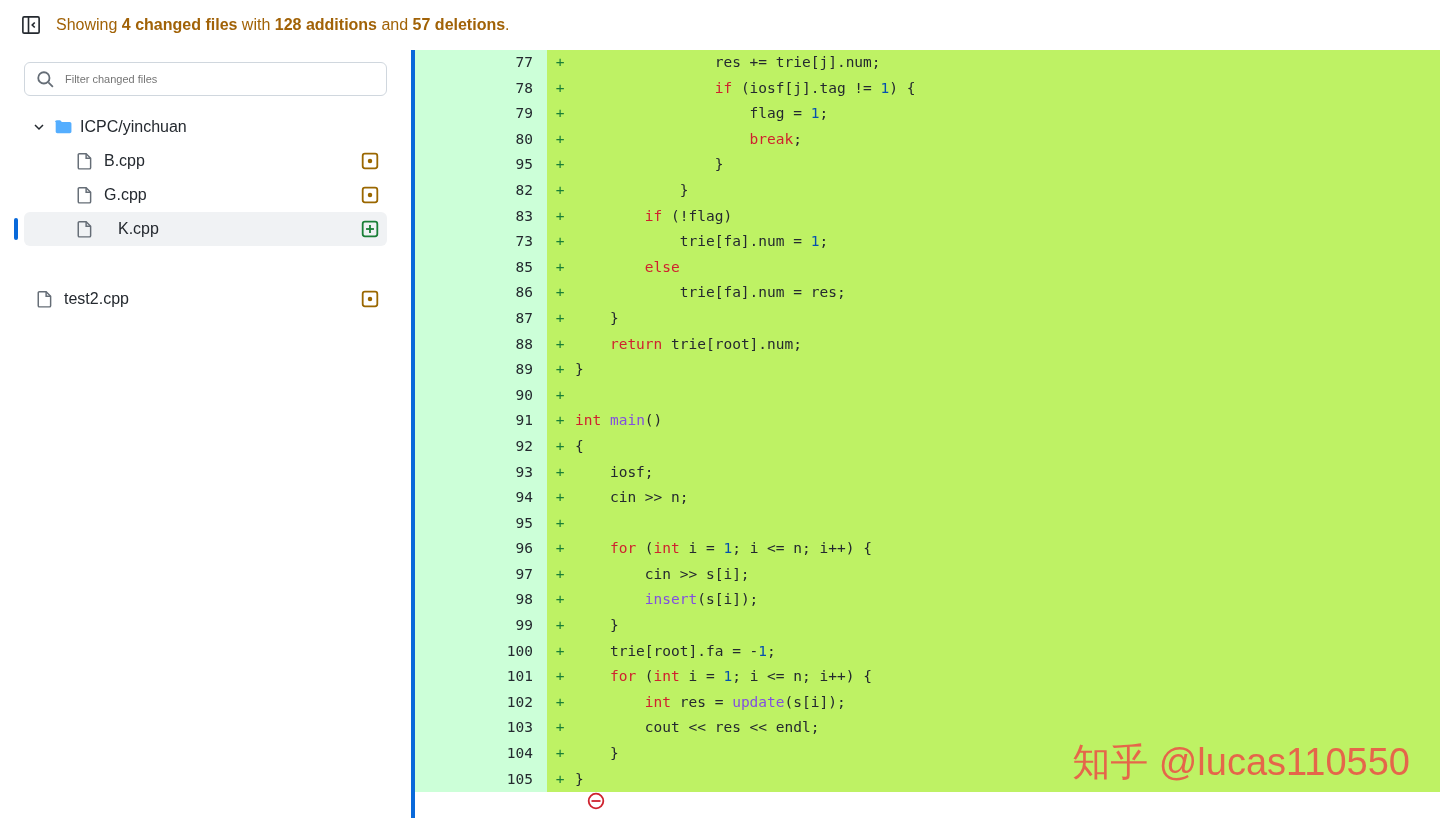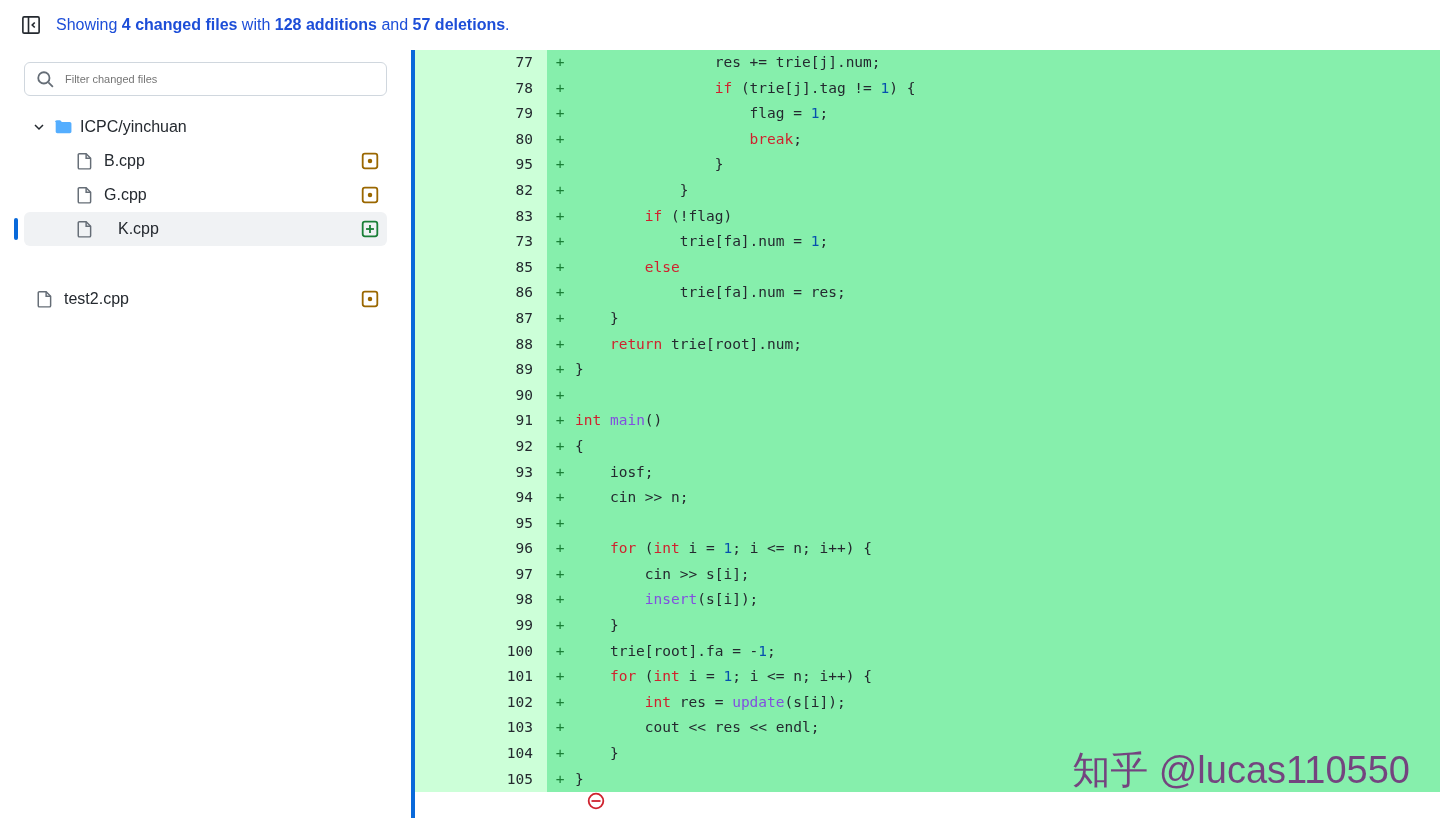--- a/index.html
+++ b/index.html
@@ -20,21 +20,21 @@
   gap: 14px;
   height: 50px;
 }
 .collapse-icon {
   width: 22px;
   height: 22px;
   display: flex;
   align-items: center;
   justify-content: center;
 }
-.summary-text { font-size: 16px; color: #1d4ed8; }
+.summary-text { font-size: 16px; color: #a16207; }
 .summary-text strong { font-weight: 600; }
 .main-layout {
   display: flex;
   height: calc(818px - 50px);
 }
 .sidebar {
   width: 411px;
   padding: 12px 24px 12px 24px;
   flex-shrink: 0;
   position: relative;
@@ -112,21 +112,21 @@
   overflow: hidden;
 }
 .diff-table {
   font-family: ui-monospace, SFMono-Regular, "SF Mono", Menlo, Consolas, monospace;
   font-size: 14.5px;
   line-height: 25.6px;
   width: 100%;
 }
 .diff-row {
   display: flex;
-  background: #86efac;
+  background: #bef264;
 }
 .ln-cell {
   width: 132px;
   background: #ccffd8;
   color: #24292f;
   text-align: right;
   padding-right: 14px;
   flex-shrink: 0;
   user-select: none;
 }
@@ -153,23 +153,23 @@
   margin-left: 14px;
   color: #cf222e;
 }
 
 .kw { color: #cf222e; }
 .fn { color: #8250df; }
 .num { color: #0550ae; }
 .watermark {
   position: absolute;
   right: 30px;
-  bottom: 22px;
+  bottom: 30px;
   font-size: 38px;
-  color: #701a75;
+  color: #ef4444;
   opacity: 0.8;
   font-weight: 400;
   pointer-events: none;
 }
 </style>
 </head>
 <body>
 
 <div class="top-bar">
   <span class="collapse-icon">
@@ -272,21 +272,21 @@
   <div class="diff-panel">
     <div class="diff-table" id="diff-table">
         <div class="diff-row">
           <div class="ln-cell">77</div>
           <div class="marker-cell">+</div>
           <div class="code-cell"><span>                </span><span>res += trie[j].num;</span></div>
         </div>
         <div class="diff-row">
           <div class="ln-cell">78</div>
           <div class="marker-cell">+</div>
-          <div class="code-cell"><span>                </span><span class="kw">if</span><span> (trie[j].tag != </span><span class="num">1</span><span>) {</span></div>
+          <div class="code-cell"><span>                </span><span class="kw">if</span><span> (iosf[j].tag != </span><span class="num">1</span><span>) {</span></div>
         </div>
         <div class="diff-row">
           <div class="ln-cell">79</div>
           <div class="marker-cell">+</div>
           <div class="code-cell"><span>                    flag = </span><span class="num">1</span><span>;</span></div>
         </div>
         <div class="diff-row">
           <div class="ln-cell">80</div>
           <div class="marker-cell">+</div>
           <div class="code-cell"><span>                    </span><span class="kw">break</span><span>;</span></div>

